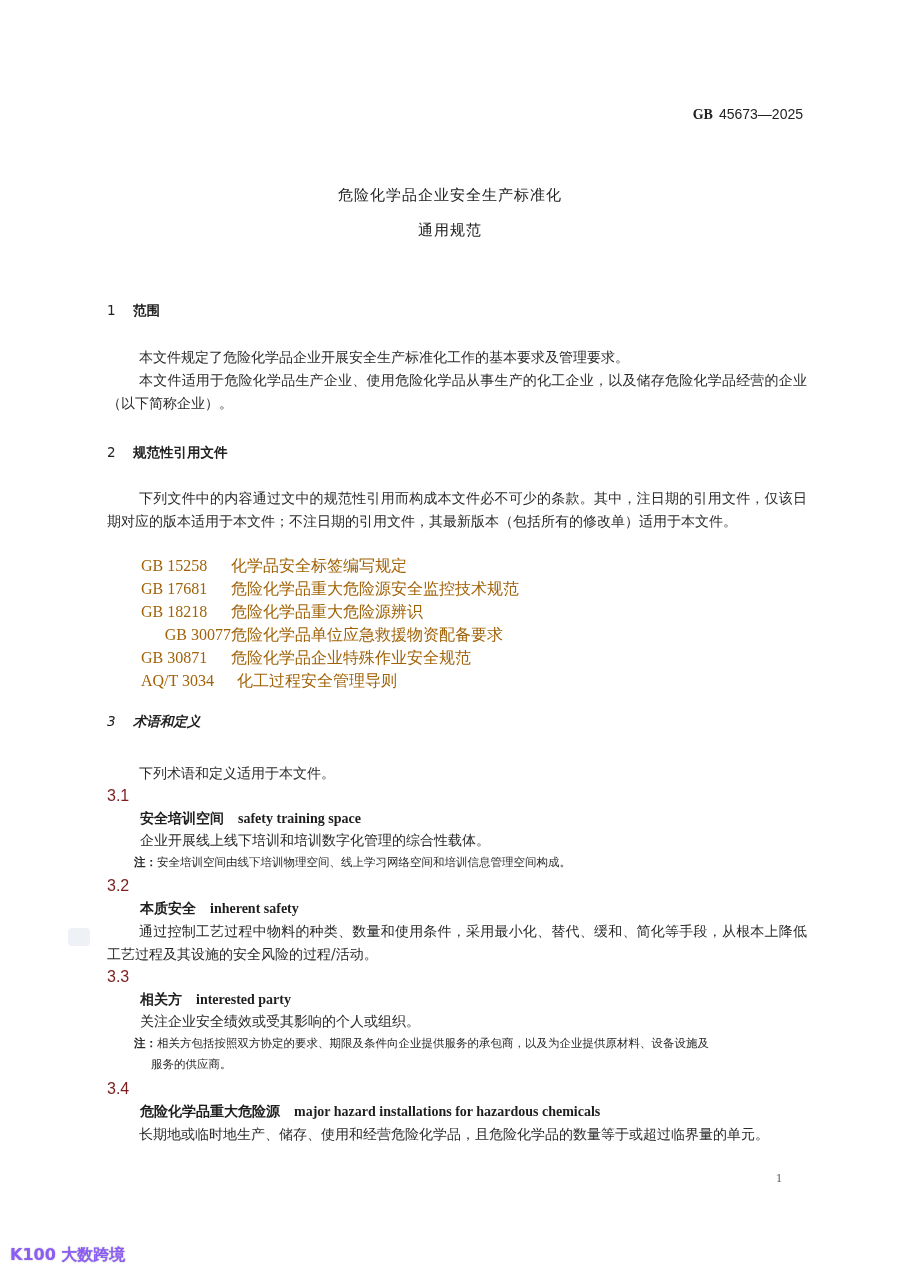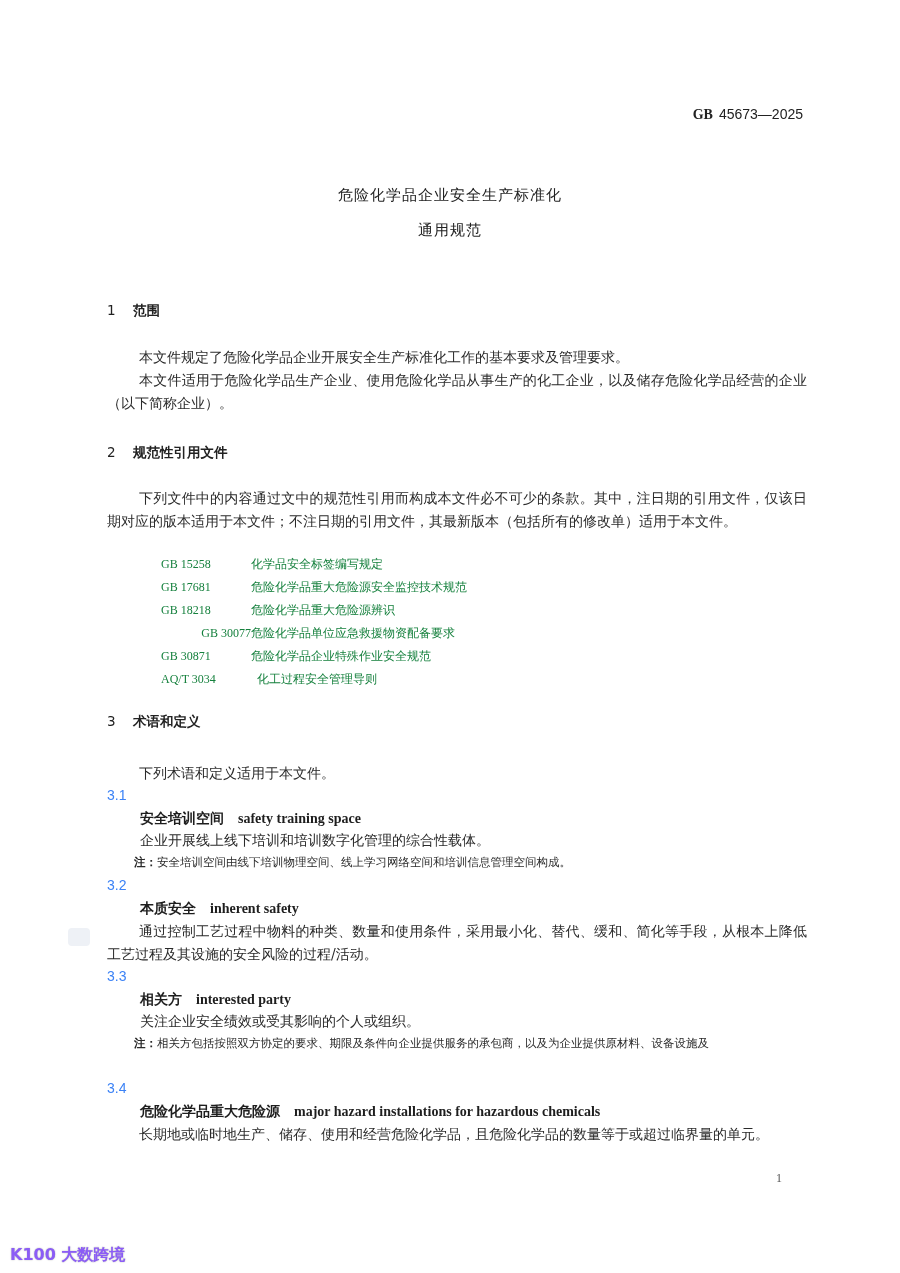--- a/index.html
+++ b/index.html
@@ -50,31 +50,30 @@
       font-size: 14px;
       line-height: 23px;
       color: #2a2a2a;
       white-space: normal;
       text-align: justify;
       text-indent: 32px;
     }
 
     .ref-item {
       left: 141px;
-      font-size: 12px;
-      color: #15803d;
-      margin-left: 20px;
+      font-size: 16px;
+      color: #a16207;
     }
     .ref-item .code { display: inline-block; min-width: 90px; font-family: "Liberation Serif", serif; }
 
     .clause-num {
       left: 107px;
       font-family: "Liberation Sans", "DejaVu Sans", sans-serif;
-      font-size: 14px;
-      color: #3b82f6;
+      font-size: 16px;
+      color: #7f1d1d;
     }
     .term {
       left: 140px;
       font-size: 14px;
       font-weight: bold;
       color: #1e1e1e;
     }
     .term .en { font-family: "Liberation Serif", serif; margin-left: 14px; }
     .defn {
       left: 140px;
@@ -147,21 +146,21 @@
 <div class="abs ref-item" style="top:625px;text-align:right;">
   <span class="code">GB 30077</span><span>危险化学品单位应急救援物资配备要求</span>
 </div>
 <div class="abs ref-item" style="top:648px;">
   <span class="code">GB 30871</span><span>危险化学品企业特殊作业安全规范</span>
 </div>
 <div class="abs ref-item" style="top:671px;">
   <span class="code" style="min-width:96px;">AQ/T 3034</span><span>化工过程安全管理导则</span>
 </div>
 
-<div class="abs section-h" style="top:713px;">
+<div class="abs section-h" style="top:713px;font-style:italic;">
   <span class="num">3</span><span>术语和定义</span>
 </div>
 <div class="abs para" style="top:762px;">下列术语和定义适用于本文件。</div>
 
 <div class="abs clause-num" style="top:787px;">3.1</div>
 <div class="abs term" style="top:810px;">
   <span>安全培训空间</span><span class="en">safety training space</span>
 </div>
 <div class="abs defn" style="top:832px;">企业开展线上线下培训和培训数字化管理的综合性载体。</div>
 <div class="abs note" style="top:852px;">
@@ -174,20 +173,21 @@
 </div>
 <div class="abs para" style="top:920px;">通过控制工艺过程中物料的种类、数量和使用条件，采用最小化、替代、缓和、简化等手段，从根本上降低工艺过程及其设施的安全风险的过程/活动。</div>
 
 <div class="abs clause-num" style="top:968px;">3.3</div>
 <div class="abs term" style="top:991px;">
   <span>相关方</span><span class="en">interested party</span>
 </div>
 <div class="abs defn" style="top:1013px;">关注企业安全绩效或受其影响的个人或组织。</div>
 <div class="abs note" style="top:1033px;">
   <span class="lbl">注：</span><span>相关方包括按照双方协定的要求、期限及条件向企业提供服务的承包商，以及为企业提供原材料、设备设施及</span>
+  <span class="cont">服务的供应商。</span>
 </div>
 
 <div class="abs clause-num" style="top:1080px;">3.4</div>
 <div class="abs term" style="top:1103px;">
   <span>危险化学品重大危险源</span><span class="en">major hazard installations for hazardous chemicals</span>
 </div>
 <div class="abs para" style="top:1123px;">长期地或临时地生产、储存、使用和经营危险化学品，且危险化学品的数量等于或超过临界量的单元。</div>
 
 <div class="abs page-num">1</div>
 <div class="abs side-mark"></div>

